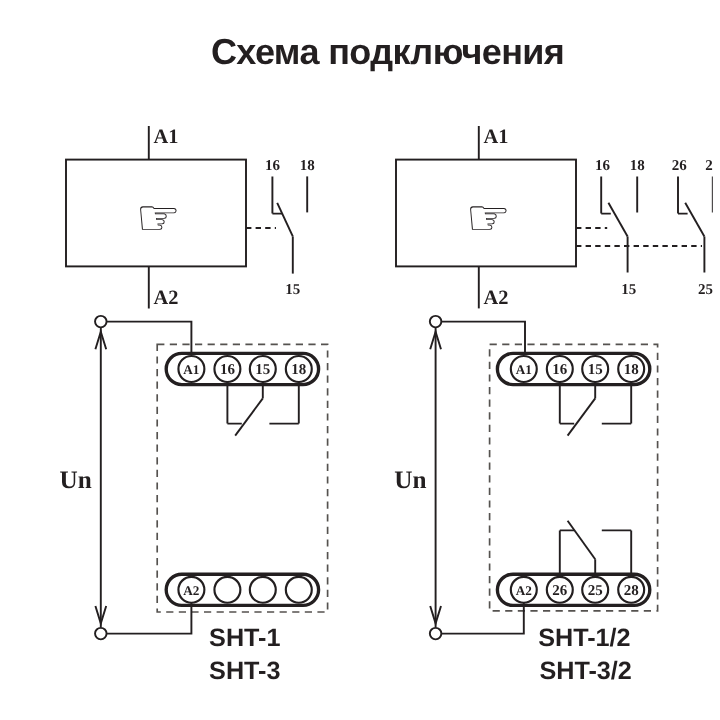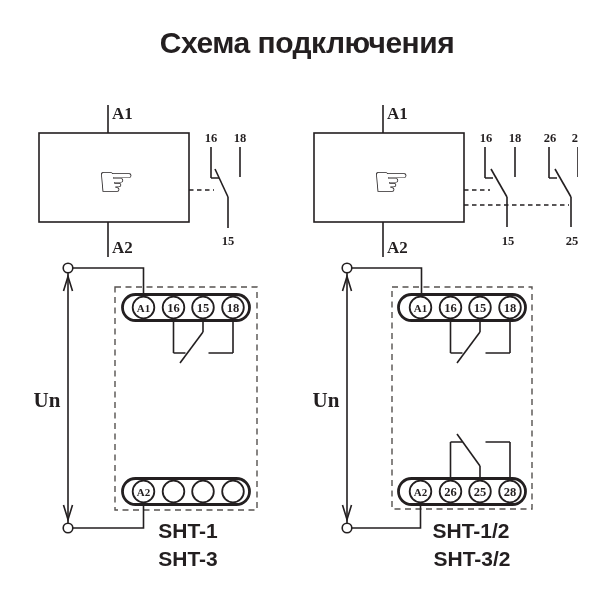--- a/index.html
+++ b/index.html
@@ -1,16 +1,16 @@
 <!DOCTYPE html>
 <html><head>
 <meta charset="utf-8">
 <style>
   html,body{margin:0;padding:0;background:#ffffff;}
-  .page{position:relative;width:578px;height:600px;background:#ffffff;overflow:hidden;}
+  .page{position:relative;width:578px;height:600px;background:#ffffff;overflow:hidden;margin-left:16px;}
   svg{display:block;}
   text{fill:#231f20;}
   .t-title{font-family:"Liberation Sans",sans-serif;font-size:30px;font-weight:700;letter-spacing:-0.5px;}
   .t-term{font-family:"Liberation Serif",serif;font-size:17px;font-weight:bold;}
   .t-un{font-family:"Liberation Serif",serif;font-size:21px;font-weight:bold;}
   .t-circ{font-family:"Liberation Serif",serif;font-size:12.5px;font-weight:bold;text-anchor:middle;}
   .t-circ-a{font-family:"Liberation Serif",serif;font-size:11px;font-weight:bold;text-anchor:middle;}
   .t-model{font-family:"Liberation Sans",sans-serif;font-size:21px;font-weight:700;text-anchor:middle;}
   .t-hand{font-family:"DejaVu Sans",sans-serif;font-size:42px;text-anchor:middle;}
   .ln{stroke:#231f20;stroke-width:1.6;fill:none;}

